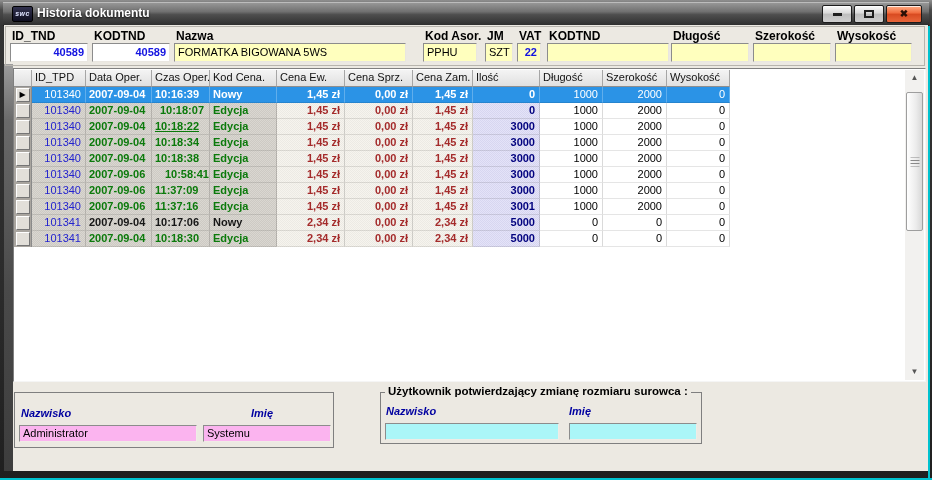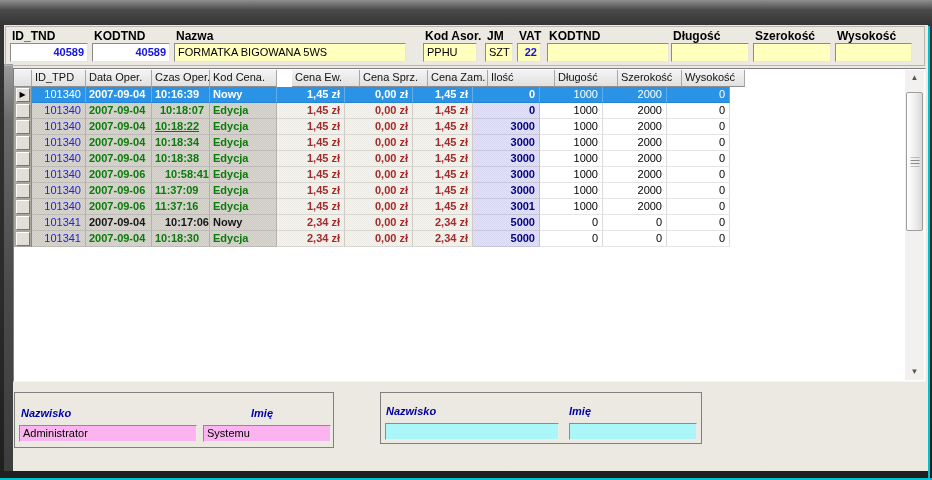--- a/index.html
+++ b/index.html
@@ -76,20 +76,35 @@
   .gfield{position:absolute;top:32px;height:17px;box-sizing:border-box;line-height:15px;font-size:11px;padding:0 3px;
     border:1px solid;border-color:#8c8c8c #efece6 #efece6 #8c8c8c;white-space:nowrap;overflow:hidden;color:#000;}
   .right-group .gfield{top:30px;}
   .gfield.pink{background:var(--pink,#fbb4ef);}
   .gfield.cyan{background:var(--cyan,#abf6f8);}
 </style>
 </head>
 <body>
 
 <div class="window">
+  <div class="titlebar">
+    <span class="app-icon">swc</span>
+    <span class="wtitle">Historia dokumentu</span>
+    <span class="controls">
+      <span class="tbtn">
+        <span class="glyph-min"></span>
+        </span>
+      <span class="tbtn">
+        <span class="glyph-max"></span>
+        </span>
+      <span class="tbtn close">
+        <span class="glyph-x">✖</span>
+        </span>
+    </span>
+  </div>
 
   <div class="client"></div>
   <div class="left-strip"></div>
   <div class="header-frame"></div>
   <div id="headerFields">
       <div class="hdr-label" style="left: 12px;">ID_TND</div>
       <div class="hdr-box num-white" style="left: 10px; width: 78px;">40589</div>
       <div class="hdr-label" style="left: 94px;">KODTND</div>
       <div class="hdr-box num-white" style="left: 92px; width: 78px;">40589</div>
       <div class="hdr-label" style="left: 176px;">Nazwa</div>
@@ -111,21 +126,21 @@
     </div>
 
   <div class="grid-panel">
     <div class="grid" id="grid">
         <div class="ghead">
           <div class="hcell corner"></div>
           <div class="hcell" style="width: 54px;">ID_TPD</div>
           <div class="hcell" style="width: 66px;">Data Oper.</div>
           <div class="hcell" style="width: 58px;">Czas Oper.</div>
           <div class="hcell" style="width: 67px;">Kod Cena.</div>
-          <div class="hcell" style="width: 68px; margin-left: 15px;">Cena Ew.</div>
+          <div class="hcell" style="width: 68px;">Cena Ew.</div>
           <div class="hcell" style="width: 68px;">Cena Sprz.</div>
           <div class="hcell" style="width: 60px;">Cena Zam.</div>
           <div class="hcell" style="width: 67px;">Ilość</div>
           <div class="hcell" style="width: 63px;">Długość</div>
           <div class="hcell" style="width: 64px;">Szerokość</div>
           <div class="hcell" style="width: 63px;">Wysokość</div>
         </div>
         <div class="grow selected">
           <div class="selcell">
             <div class="selbox">
@@ -255,21 +270,21 @@
           <div class="cell c-dim" style="width: 63px; text-align: right; padding-right: 4px;">1000</div>
           <div class="cell c-dim" style="width: 64px; text-align: right; padding-right: 4px;">2000</div>
           <div class="cell c-dim" style="width: 63px; text-align: right; padding-right: 4px;">0</div>
         </div>
         <div class="grow">
           <div class="selcell">
             <div class="selbox"></div>
           </div>
           <div class="cell c-id" style="width: 54px; text-align: right; padding-right: 4px;">101341</div>
           <div class="cell c-op op-new" style="width: 66px; text-align: left; padding-left: 3px;">2007-09-04</div>
-          <div class="cell c-op op-new" style="width: 58px; text-align: right; padding-left: 3px;">10:17:06</div>
+          <div class="cell c-op op-new" style="width: 58px; text-align: left; padding-left: 3px;">10:17:06</div>
           <div class="cell c-op op-new" style="width: 67px; text-align: left; padding-left: 3px;">Nowy</div>
           <div class="cell c-price" style="width: 68px; text-align: right; padding-right: 4px;">2,34 zł</div>
           <div class="cell c-price" style="width: 68px; text-align: right; padding-right: 4px;">0,00 zł</div>
           <div class="cell c-price" style="width: 60px; text-align: right; padding-right: 4px;">2,34 zł</div>
           <div class="cell c-ilosc" style="width: 67px; text-align: right; padding-right: 4px;">5000</div>
           <div class="cell c-dim" style="width: 63px; text-align: right; padding-right: 4px;">0</div>
           <div class="cell c-dim" style="width: 64px; text-align: right; padding-right: 4px;">0</div>
           <div class="cell c-dim" style="width: 63px; text-align: right; padding-right: 4px;">0</div>
         </div>
         <div class="grow">
@@ -299,20 +314,21 @@
   </div>
 
   <div class="group left-group">
     <div class="glabel" style="left:6px">Nazwisko</div>
     <div class="glabel" style="left:236px">Imię</div>
     <div class="gfield pink" style="left:188px;width:128px">Systemu</div>
     <div class="gfield pink" style="left:4px;width:178px">Administrator</div>
   </div>
 
   <div class="group right-group">
+    <div class="group-title">Użytkownik potwierdzający zmianę rozmiaru surowca :</div>
     <div class="glabel" style="left:5px;top:12px">Nazwisko</div>
     <div class="glabel" style="left:188px;top:12px">Imię</div>
     <div class="gfield cyan" style="left:4px;width:174px"></div>
     <div class="gfield cyan" style="left:188px;width:128px"></div>
   </div>
 
   <div class="cyan-right"></div>
   <div class="cyan-bottom"></div>
 </div>
 

